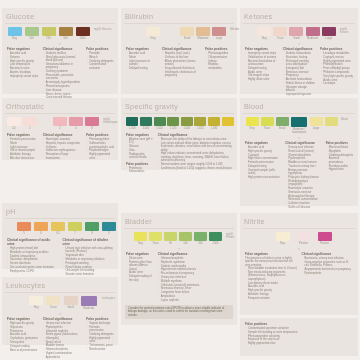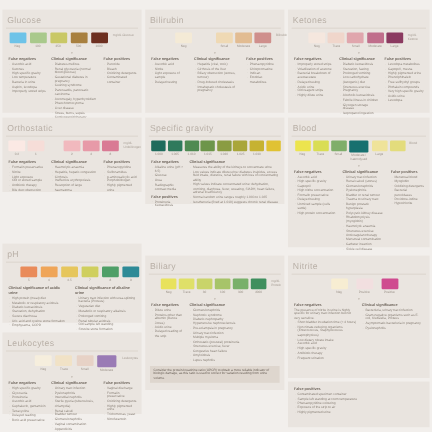--- a/index.html
+++ b/index.html
@@ -510,21 +510,21 @@
           <li>Renal tubular acidosis</li>
           <li>Old sample left standing</li>
           <li>Struvite stone formation</li>
         </ul>
       </div>
     </div>
     <div class="footnote">Normal urine pH ranges from about 4.5 to 8.0, with a typical random value near 6.0.</div>
   </div>
 
   <div class="panel" style="left:121px; top:213px; width:116px; height:112px;">
-    <div class="p-title">Biliary</div>
+    <div class="p-title">Bladder</div>
     <div class="title-rule"></div>
     <div class="swatches" style="padding-left:10px;gap:2px">
       <div class="sw-wrap" style="width:14px">
           <div class="sw" style="background:#e8e25c;width:13px"></div>
           <div class="sw-lab">Neg</div>
         </div>
       <div class="sw-wrap" style="width:14px">
           <div class="sw" style="background:#dfe068;width:13px"></div>
           <div class="sw-lab">Trace</div>
         </div>

